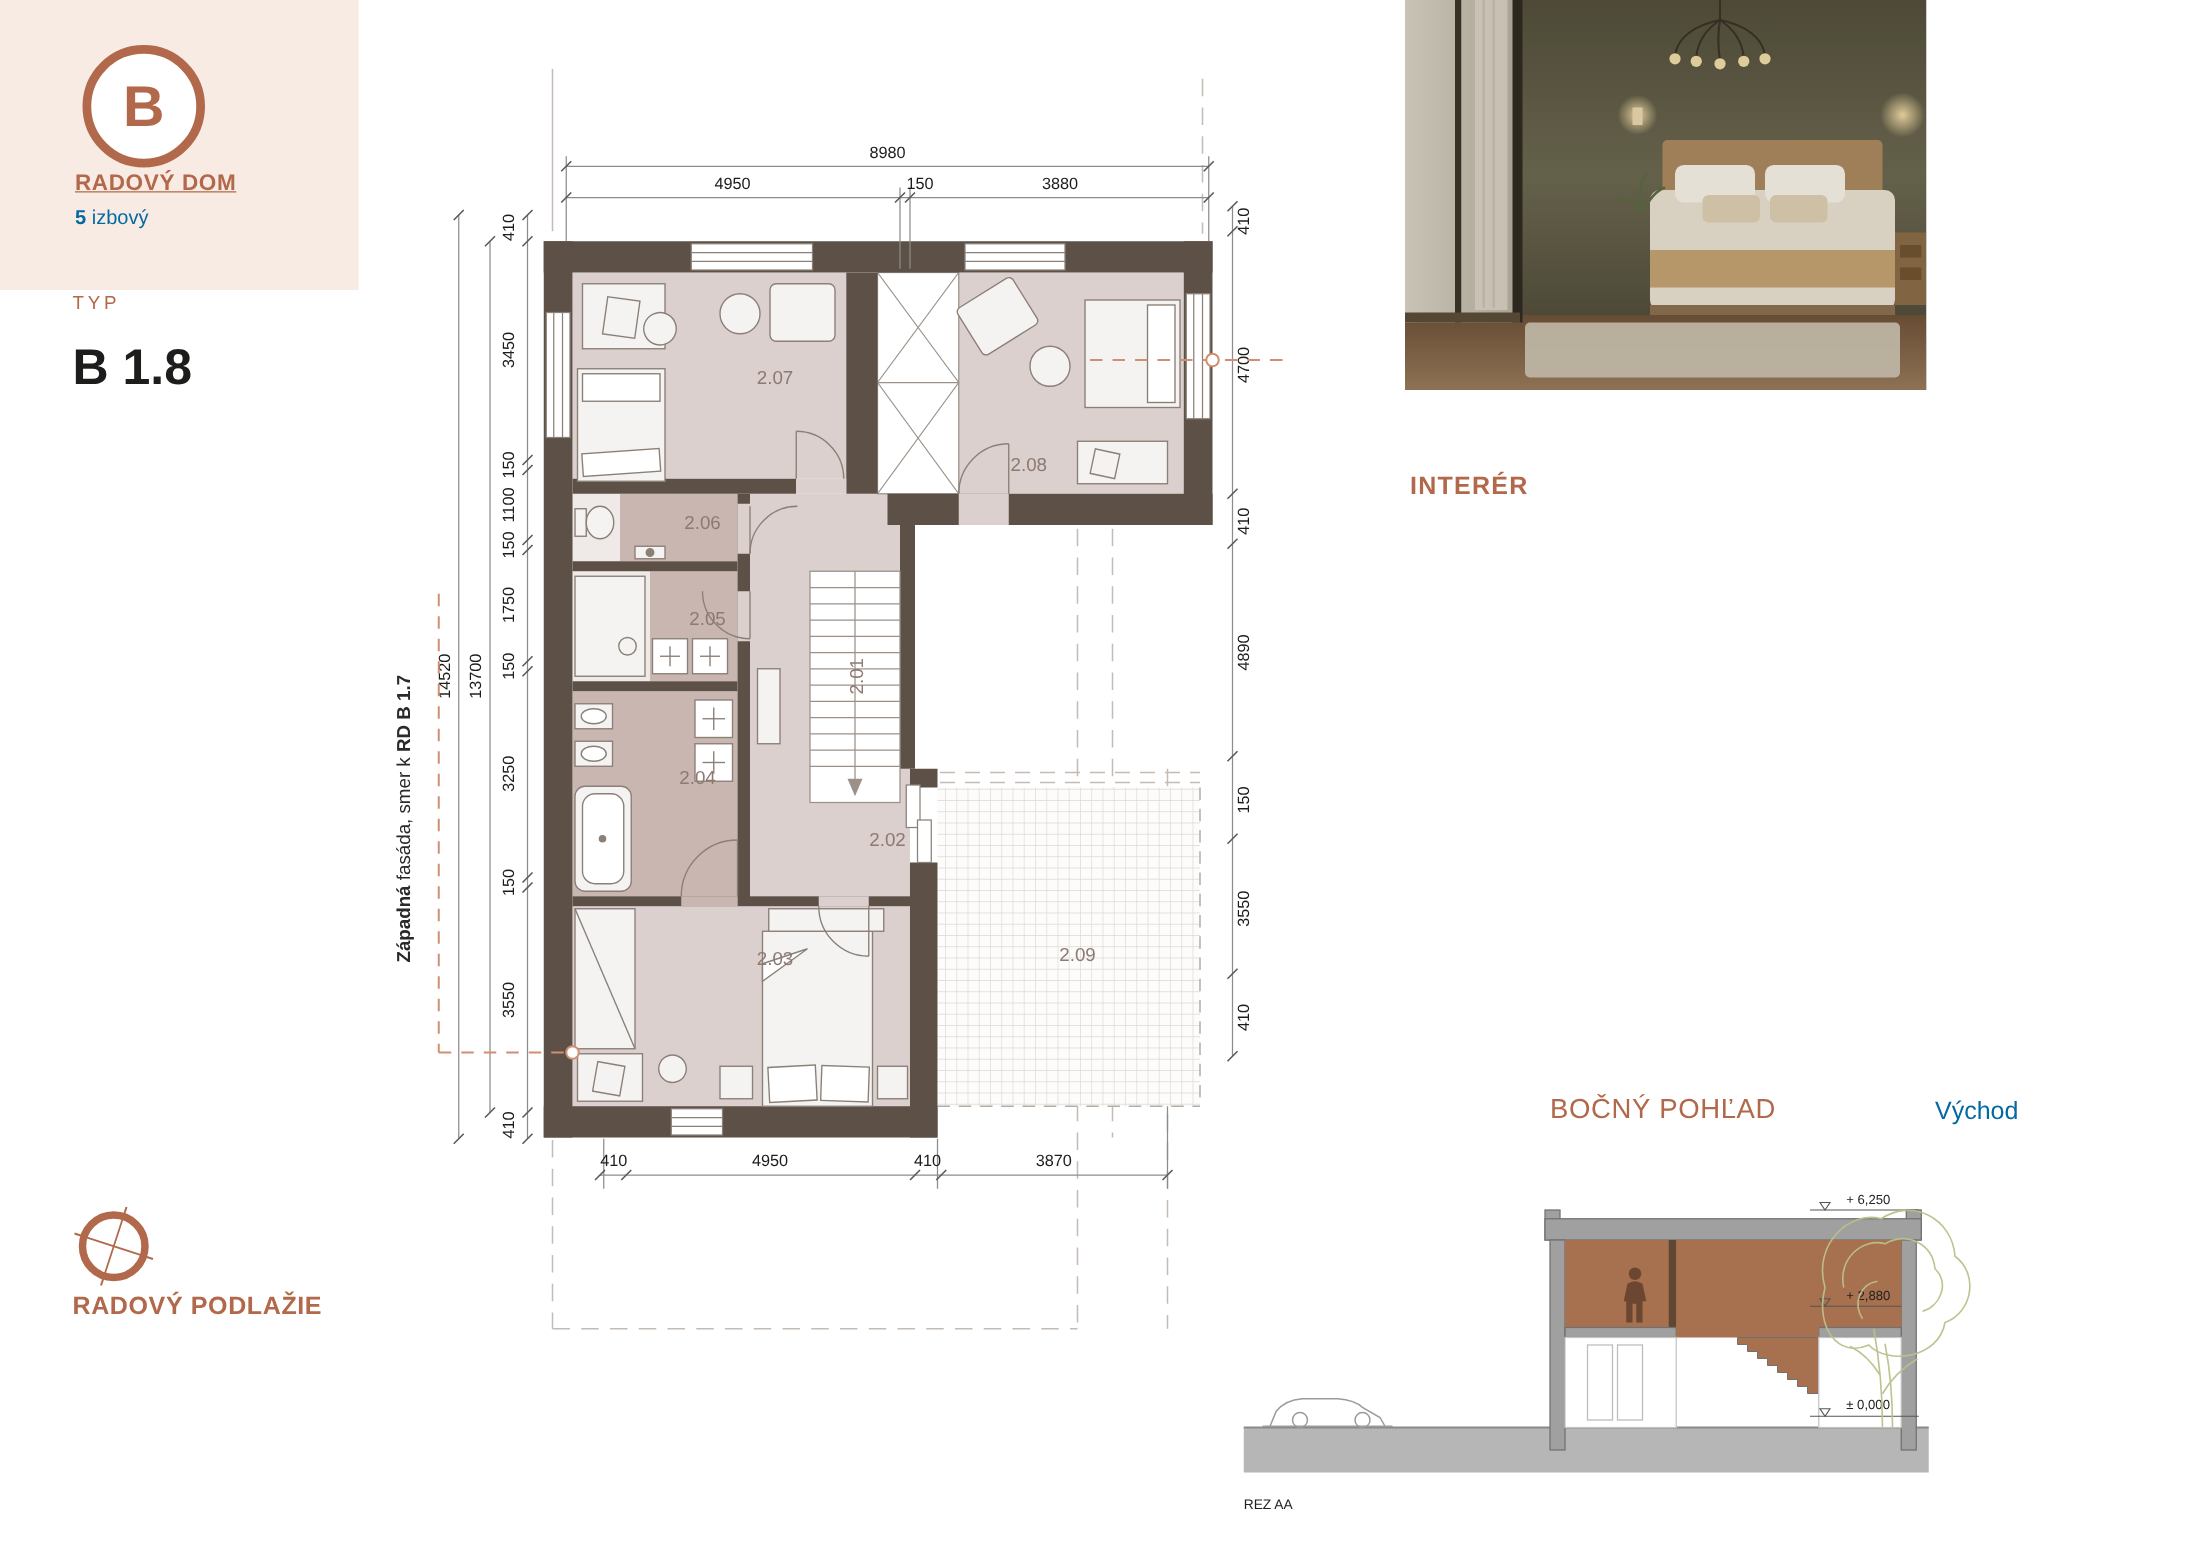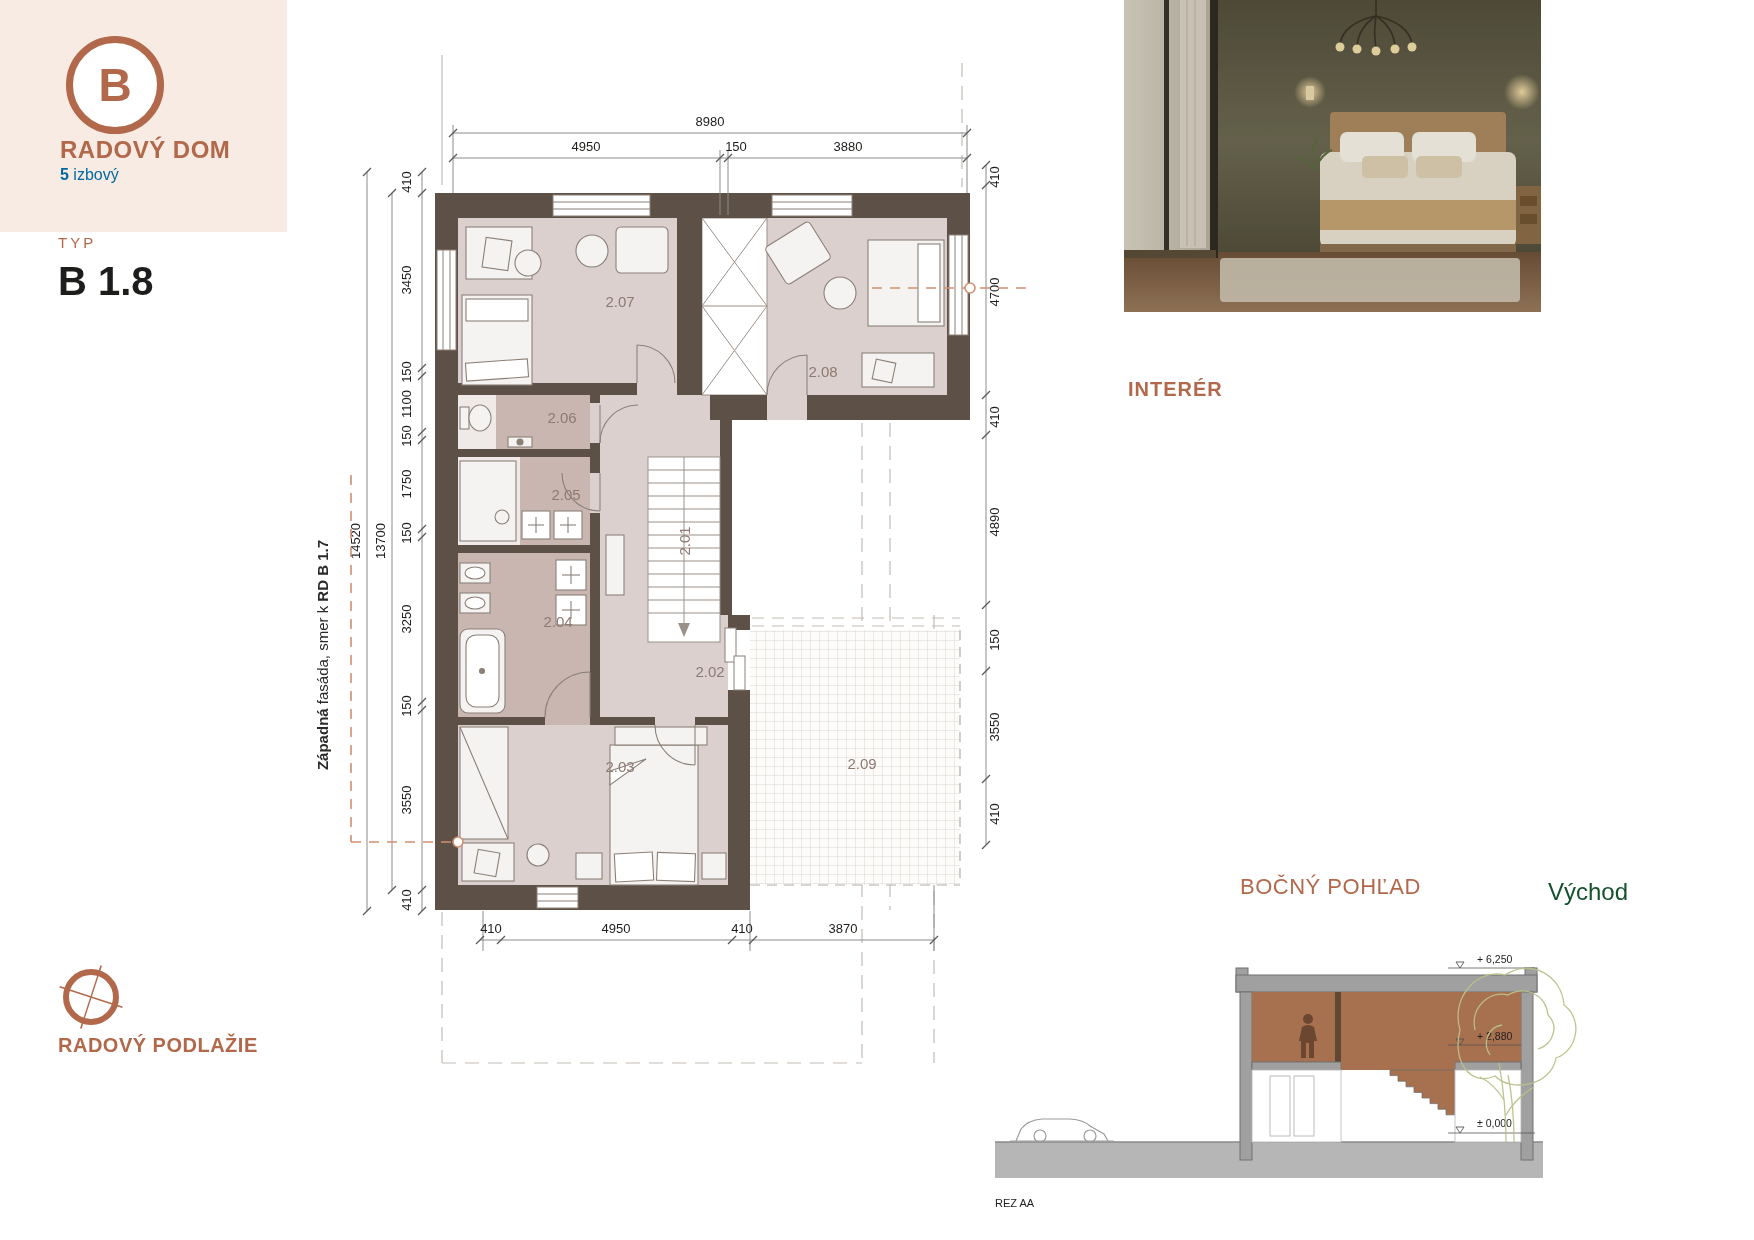--- a/index.html
+++ b/index.html
@@ -3,34 +3,34 @@
 <meta charset="utf-8">
 <style>
   html,body{margin:0;padding:0;background:#e8e8e8;}
   .page{position:relative;width:1754px;height:1240px;background:#ffffff;overflow:hidden;
         font-family:"Liberation Sans",sans-serif;}
   
   .badge-panel{position:absolute;left:0;top:0;width:287px;height:232px;background:#f8ebe3;}
   .badge-circle{position:absolute;left:66px;top:36px;width:84px;height:84px;border:7px solid #b2684a;
         border-radius:50%;background:#fff;display:flex;align-items:center;justify-content:center;}
   .badge-letter{font-size:46px;font-weight:bold;color:#b2684a;line-height:1;}
-  .badge-title{position:absolute;left:60px;top:136px;font-size:24px;font-weight:bold;color:#b2684a;letter-spacing:.5px;}
+  .badge-title{position:absolute;left:60px;top:136px;font-size:18px;font-weight:bold;color:#b2684a;letter-spacing:.5px;text-decoration:underline;}
   .badge-sub{position:absolute;left:60px;top:166px;font-size:16px;color:#0369a1;}
   .badge-sub b{font-weight:bold;}
   .type-block{position:absolute;left:58px;top:234px;}
   .type-label{font-size:15px;letter-spacing:3px;color:#b2684a;}
-  .type-value{font-size:40px;font-weight:bold;color:#1d1d1b;margin-top:8px;}
+  .type-value{font-size:40px;font-weight:bold;color:#1d1d1b;margin-top:21px;}
   
   .compass{position:absolute;left:56px;top:962px;}
   .plan-caption{position:absolute;left:58px;top:1034px;font-size:20px;font-weight:bold;color:#b2684a;letter-spacing:.5px;}
   
   .photo{position:absolute;left:1124px;top:0;width:417px;height:312px;overflow:hidden;background:#4a4636;}
   .interior-label{position:absolute;left:1128px;top:346px;font-size:20px;font-weight:bold;color:#b2684a;letter-spacing:1px;margin-top:32px;}
   .sideview-title{position:absolute;left:1240px;top:874px;font-size:22px;font-weight:normal;color:#b2684a;letter-spacing:.5px;}
-  .sideview-dir{position:absolute;left:1548px;top:878px;font-size:24px;color:#14532d;}
+  .sideview-dir{position:absolute;left:1548px;top:878px;font-size:20px;color:#0369a1;}
   .plan-svg{position:absolute;left:270px;top:55px;}
   .section-svg{position:absolute;left:990px;top:935px;}
   svg text{font-family:"Liberation Sans",sans-serif;}
 </style>
 </head>
 <body>
 
 <div class="page">
 
   <div class="badge-panel">

